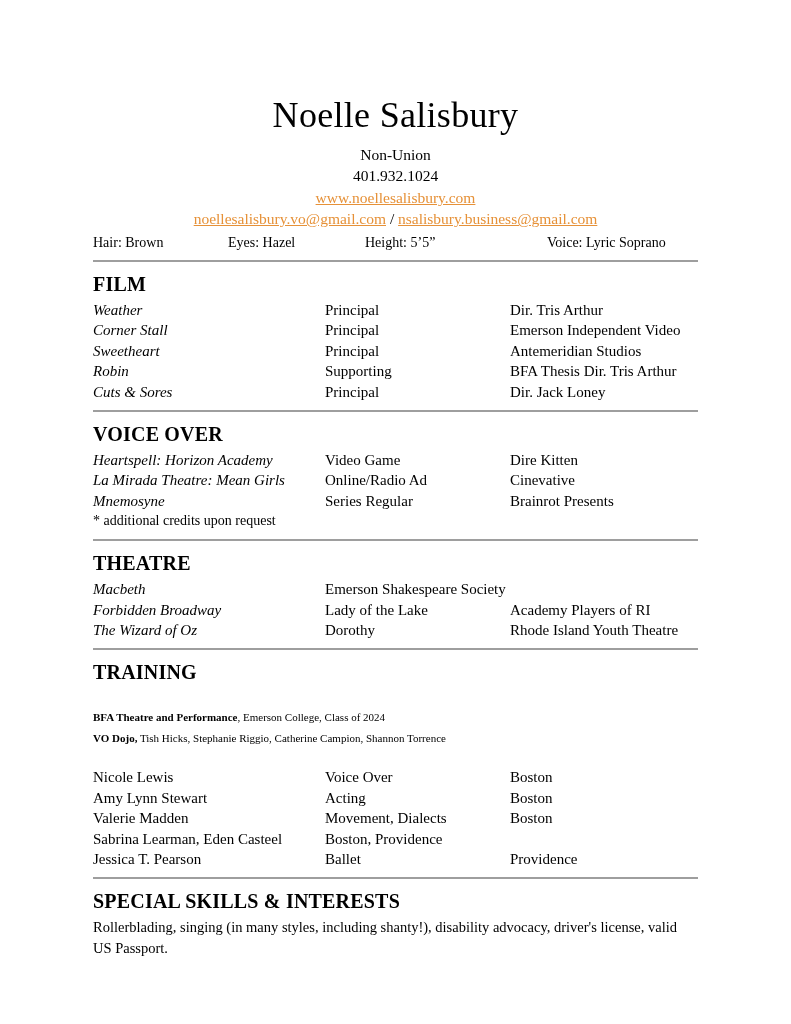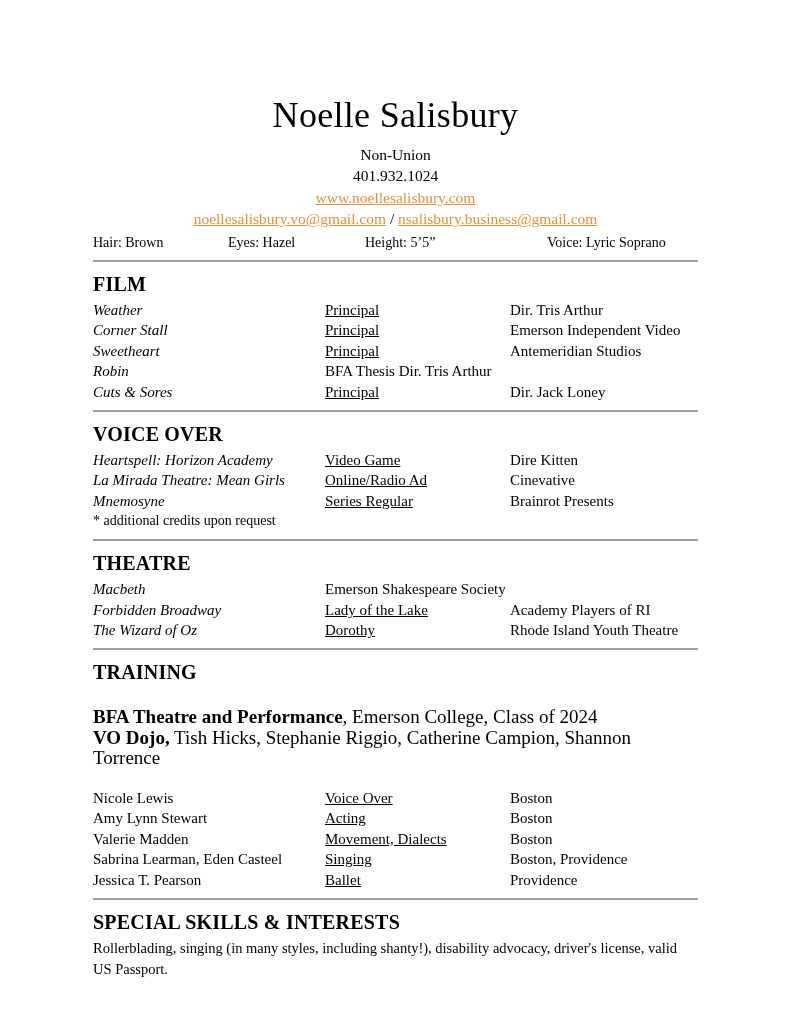--- a/index.html
+++ b/index.html
@@ -25,29 +25,29 @@
   .stats-row { display:flex; margin-top:4px; font-size:14px; line-height:18px; }
   .stat-1 { width:135px; } .stat-2 { width:137px; } .stat-3 { width:182px; } .stat-4 { flex:1; }
 
   
   hr.rule { border:none; border-top:2px solid var(--rule); margin:8px 0 12px 0; }
 
   
   h2.sec-title { font-size:20px; font-weight:700; margin:0 0 6px 0; line-height:20px; letter-spacing:0.2px; }
   .row { display:flex; font-size:15px; line-height:20px; margin-bottom:0.5px; }
   .c1 { width:232px; padding-right:8px; }
-  .c2 { width:185px; padding-right:8px;text-decoration:underline; }
+  .c2 { width:185px; padding-right:8px; }
   .c3 { flex:1; }
   .ital { font-style:italic; }
   .vo-note { font-size:14px; line-height:20px; }
   .section { margin-bottom:8px; }
 
   
   .cred-block { margin-top:25px; }
-  .cred-line { font-size:19px; line-height:20.5px; }
+  .cred-line { font-size:11px; line-height:20.5px; }
   .cred-bold { font-weight:700; }
   .training-table { margin-top:19px; }
 
   
   .skills-text { font-size:14.5px; line-height:21px; margin:2px 0 0 0; }
 </style>
 </head>
 <body>
 
 <div class="page">
@@ -85,20 +85,21 @@
       <span class="c2">Principal</span>
       <span class="c3">Emerson Independent Video</span>
     </div>
     <div class="row">
       <span class="c1 ital">Sweetheart</span>
       <span class="c2">Principal</span>
       <span class="c3">Antemeridian Studios</span>
     </div>
     <div class="row">
       <span class="c1 ital">Robin</span>
+      <span class="c2">Supporting</span>
       <span class="c3">BFA Thesis Dir. Tris Arthur</span>
     </div>
     <div class="row">
       <span class="c1 ital">Cuts &amp; Sores</span>
       <span class="c2">Principal</span>
       <span class="c3">Dir. Jack Loney</span>
     </div>
   </div>
 
   <hr class="rule">
@@ -166,21 +167,20 @@
         <span class="c2">Acting</span>
         <span class="c3">Boston</span>
       </div>
       <div class="row">
         <span class="c1">Valerie Madden</span>
         <span class="c2">Movement, Dialects</span>
         <span class="c3">Boston</span>
       </div>
       <div class="row">
         <span class="c1">Sabrina Learman, Eden Casteel</span>
-        <span class="c2">Singing</span>
         <span class="c3">Boston, Providence</span>
       </div>
       <div class="row">
         <span class="c1">Jessica T. Pearson</span>
         <span class="c2">Ballet</span>
         <span class="c3">Providence</span>
       </div>
     </div>
   </div>
 

